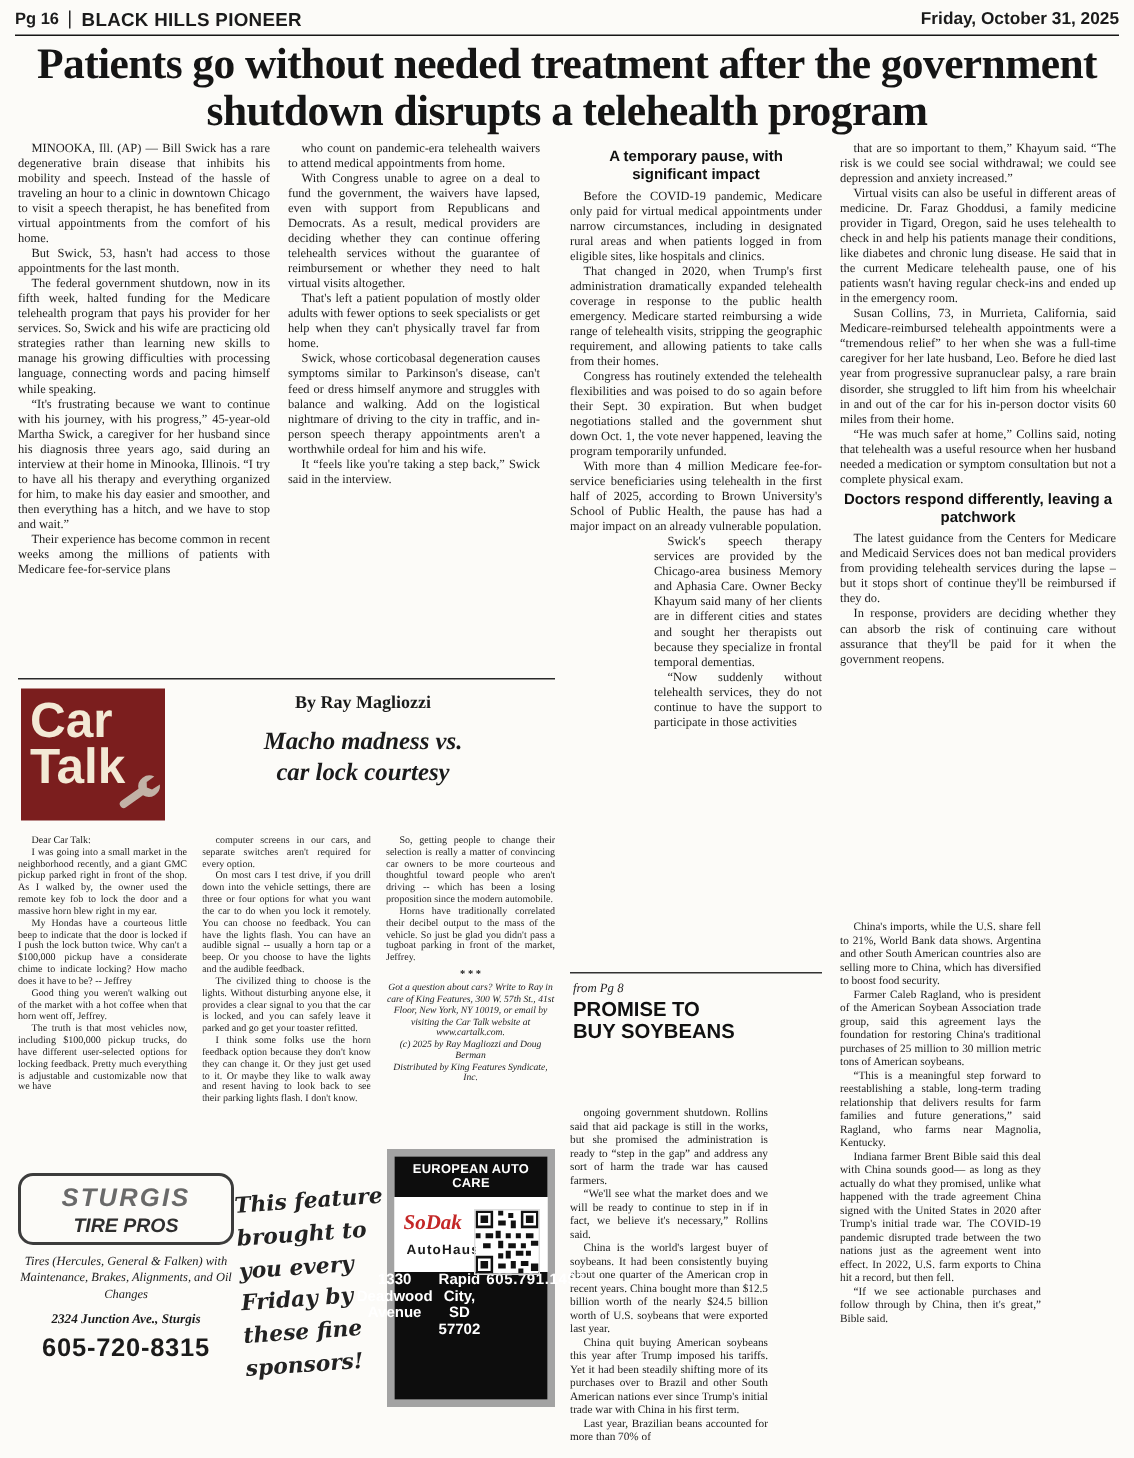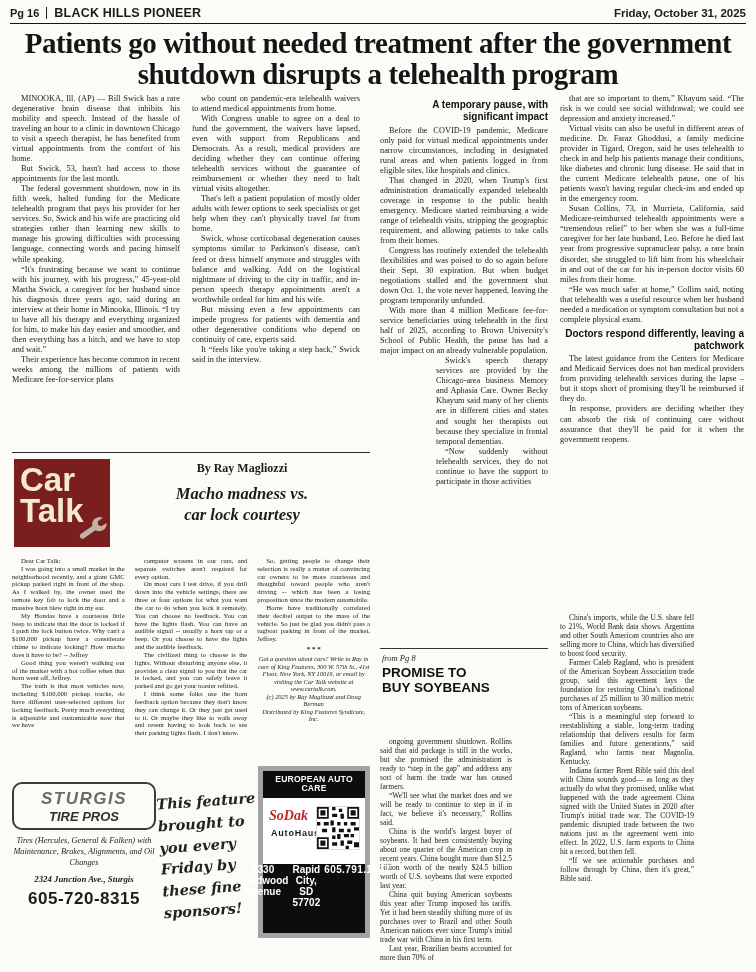--- a/index.html
+++ b/index.html
@@ -25,21 +25,21 @@
     letter-spacing:-0.4px; color:#151515; }
   
   .col { position:absolute; overflow:hidden; font-size:8.3px; line-height:1.21;
     text-align:justify; }
   .para { text-indent:9px; margin:0; }
   .c1 { left:12px;  top:94px;  width:168px; height:356px; }
   .c2 { left:192px; top:94px;  width:168px; height:356px; }
   .c3 { left:380px; top:96px;  width:168px; height:548px; }
   .c4 { left:560px; top:94px;  width:184px; height:486px; }
   .subhead { font:700 10px/1.18 "Liberation Sans", sans-serif; color:#111;
-    margin:3px 0 3px 0; text-align:right; }
+    margin:3px 0 3px 0; text-align:center; }
   .wrap-indent { margin-left:56px; }
   
   .cartalk { position:absolute; left:12px; top:452px; width:358px; height:318px;
     border-top:1px solid #2a2a2a; }
   .ct-logo { position:absolute; left:2px; top:6px; width:96px; height:88px;
     background:#7b1e1e; color:#f3e9d5; overflow:hidden; }
   .ct-w1, .ct-w2 { font:700 33px/0.95 "Liberation Sans", sans-serif; padding-left:6px; }
   .ct-w1 { padding-top:5px; }
   .wrench { position:absolute; right:3px; bottom:3px; width:30px; height:30px; transform:rotate(10deg); }
   .ct-byline { position:absolute; left:104px; top:8px; width:252px; text-align:center;
@@ -71,21 +71,21 @@
   .sturgis-phone { font:700 17px "Liberation Sans", sans-serif; margin-top:5px; letter-spacing:0.5px; }
   
   .sponsor-note { position:absolute; left:160px; top:790px; width:100px;
     font:italic 700 14.5px/1.5 "DejaVu Serif", serif; white-space:pre-line;
     transform:rotate(-4deg); color:#222; }
   
   .euro { position:absolute; left:258px; top:766px; width:112px; height:172px;
     border:5px solid #a3a3a3; background:#fff; display:flex; flex-direction:column; }
   .euro-header { background:#0d0d0d; color:#fff; text-align:center;
     font:700 8.6px/1.1 "Liberation Sans", sans-serif; padding:4px 0; letter-spacing:0.2px; }
-  .euro-mid { position:relative; height:66px; background:#fff; }
+  .euro-mid { position:relative; height:50px; background:#fff; }
   .sodak-script { position:absolute; left:6px; top:10px; color:#c42727;
     font:italic 700 14px "Liberation Serif", serif; }
   .autohaus { position:absolute; left:8px; top:30px; font:700 9px "Liberation Sans", sans-serif;
     letter-spacing:0.8px; color:#1a1a1a; }
   .qr { position:absolute; right:5px; top:8px; width:44px; height:44px; border:1px solid #ddd; }
   .euro-bottom { flex:1; background:#0d0d0d; color:#fff; text-align:center;
     display:flex; justify-content:center; gap:4px;
     font-family:"Liberation Sans", sans-serif; }
   .euro-addr1 { font-weight:700; font-size:10px; }
   .euro-addr2 { font-weight:700; font-size:10px; }
@@ -113,21 +113,20 @@
       <p class="para">But Swick, 53, hasn't had access to those appointments for the last month.</p>
       <p class="para">The federal government shutdown, now in its fifth week, halted funding for the Medicare telehealth program that pays his provider for her services. So, Swick and his wife are practicing old strategies rather than learning new skills to manage his growing difficulties with processing language, connecting words and pacing himself while speaking.</p>
       <p class="para">“It's frustrating because we want to continue with his journey, with his progress,” 45-year-old Martha Swick, a caregiver for her husband since his diagnosis three years ago, said during an interview at their home in Minooka, Illinois. “I try to have all his therapy and everything organized for him, to make his day easier and smoother, and then everything has a hitch, and we have to stop and wait.”</p>
       <p class="para">Their experience has become common in recent weeks among the millions of patients with Medicare fee-for-service plans</p>
     </section>
   <section class="col c2">
       <p class="para">who count on pandemic-era telehealth waivers to attend medical appointments from home.</p>
       <p class="para">With Congress unable to agree on a deal to fund the government, the waivers have lapsed, even with support from Republicans and Democrats. As a result, medical providers are deciding whether they can continue offering telehealth services without the guarantee of reimbursement or whether they need to halt virtual visits altogether.</p>
       <p class="para">That's left a patient population of mostly older adults with fewer options to seek specialists or get help when they can't physically travel far from home.</p>
       <p class="para">Swick, whose corticobasal degeneration causes symptoms similar to Parkinson's disease, can't feed or dress himself anymore and struggles with balance and walking. Add on the logistical nightmare of driving to the city in traffic, and in-person speech therapy appointments aren't a worthwhile ordeal for him and his wife.</p>
-      <p class="para">But missing even a few appointments can impede progress for patients with dementia and other degenerative conditions who depend on continuity of care, experts said.</p>
       <p class="para">It “feels like you're taking a step back,” Swick said in the interview.</p>
     </section>
 
   <section class="col c3">
     <h3 class="subhead">A temporary pause, with significant impact</h3>
     <div>
         <p class="para">Before the COVID-19 pandemic, Medicare only paid for virtual medical appointments under narrow circumstances, including in designated rural areas and when patients logged in from eligible sites, like hospitals and clinics.</p>
         <p class="para">That changed in 2020, when Trump's first administration dramatically expanded telehealth coverage in response to the public health emergency. Medicare started reimbursing a wide range of telehealth visits, stripping the geographic requirement, and allowing patients to take calls from their homes.</p>
         <p class="para">Congress has routinely extended the telehealth flexibilities and was poised to do so again before their Sept. 30 expiration. But when budget negotiations stalled and the government shut down Oct. 1, the vote never happened, leaving the program temporarily unfunded.</p>
         <p class="para">With more than 4 million Medicare fee-for-service beneficiaries using telehealth in the first half of 2025, according to Brown University's School of Public Health, the pause has had a major impact on an already vulnerable population.</p>
@@ -140,21 +139,21 @@
 
   <section class="col c4">
     <div>
         <p class="para">that are so important to them,” Khayum said. “The risk is we could see social withdrawal; we could see depression and anxiety increased.”</p>
         <p class="para">Virtual visits can also be useful in different areas of medicine. Dr. Faraz Ghoddusi, a family medicine provider in Tigard, Oregon, said he uses telehealth to check in and help his patients manage their conditions, like diabetes and chronic lung disease. He said that in the current Medicare telehealth pause, one of his patients wasn't having regular check-ins and ended up in the emergency room.</p>
         <p class="para">Susan Collins, 73, in Murrieta, California, said Medicare-reimbursed telehealth appointments were a “tremendous relief” to her when she was a full-time caregiver for her late husband, Leo. Before he died last year from progressive supranuclear palsy, a rare brain disorder, she struggled to lift him from his wheelchair in and out of the car for his in-person doctor visits 60 miles from their home.</p>
         <p class="para">“He was much safer at home,” Collins said, noting that telehealth was a useful resource when her husband needed a medication or symptom consultation but not a complete physical exam.</p>
       </div>
     <h3 class="subhead">Doctors respond differently, leaving a patchwork</h3>
     <div>
-        <p class="para">The latest guidance from the Centers for Medicare and Medicaid Services does not ban medical providers from providing telehealth services during the lapse – but it stops short of promising they'll be reimbursed if they do.</p>
+        <p class="para">The latest guidance from the Centers for Medicare and Medicaid Services does not ban medical providers from providing telehealth services during the lapse – but it stops short of continue they'll be reimbursed if they do.</p>
         <p class="para">In response, providers are deciding whether they can absorb the risk of continuing care without assurance that they'll be paid for it when the government reopens.</p>
       </div>
   </section>
 
   <section class="cartalk">
     <div class="ct-logo">
       <div class="ct-w1">Car</div>
       <div class="ct-w2">Talk</div>
       <svg class="wrench" viewBox="0 0 24 24">
         <path d="M22.7 5.3a6 6 0 0 1-7.9 7.2L7 20.3a2.1 2.1 0 0 1-3-3l7.8-7.8a6 6 0 0 1 7.2-7.9l-3.5 3.5.6 2.9 2.9.6z" fill="#c2b2a6"></path>

